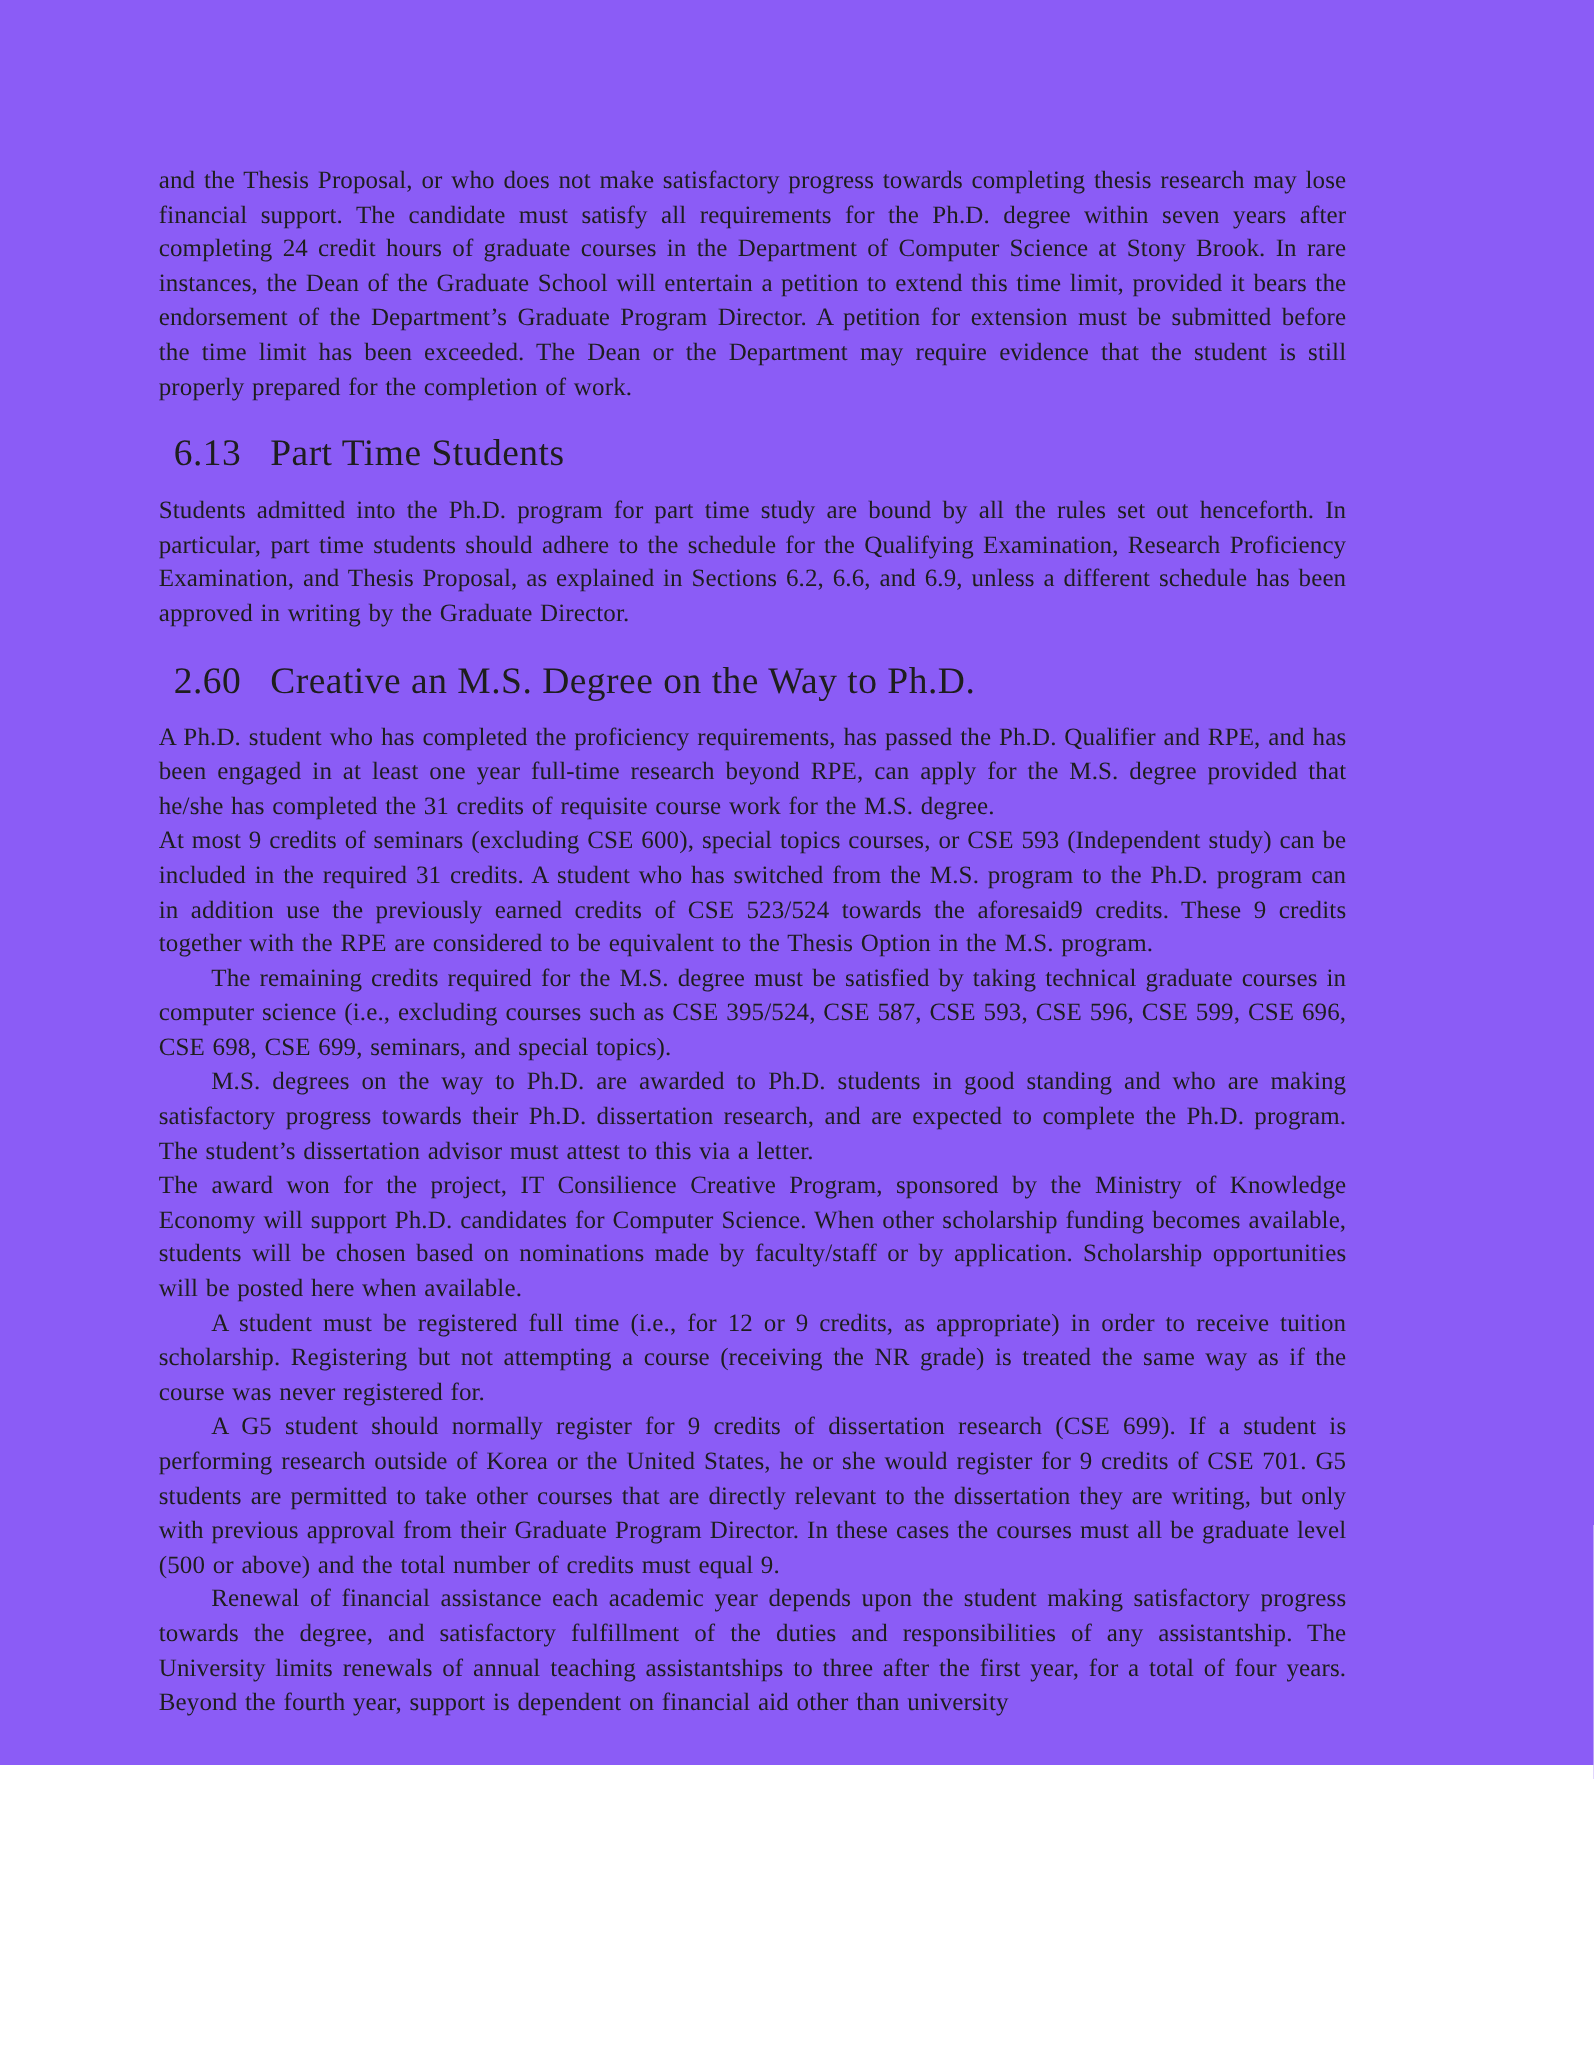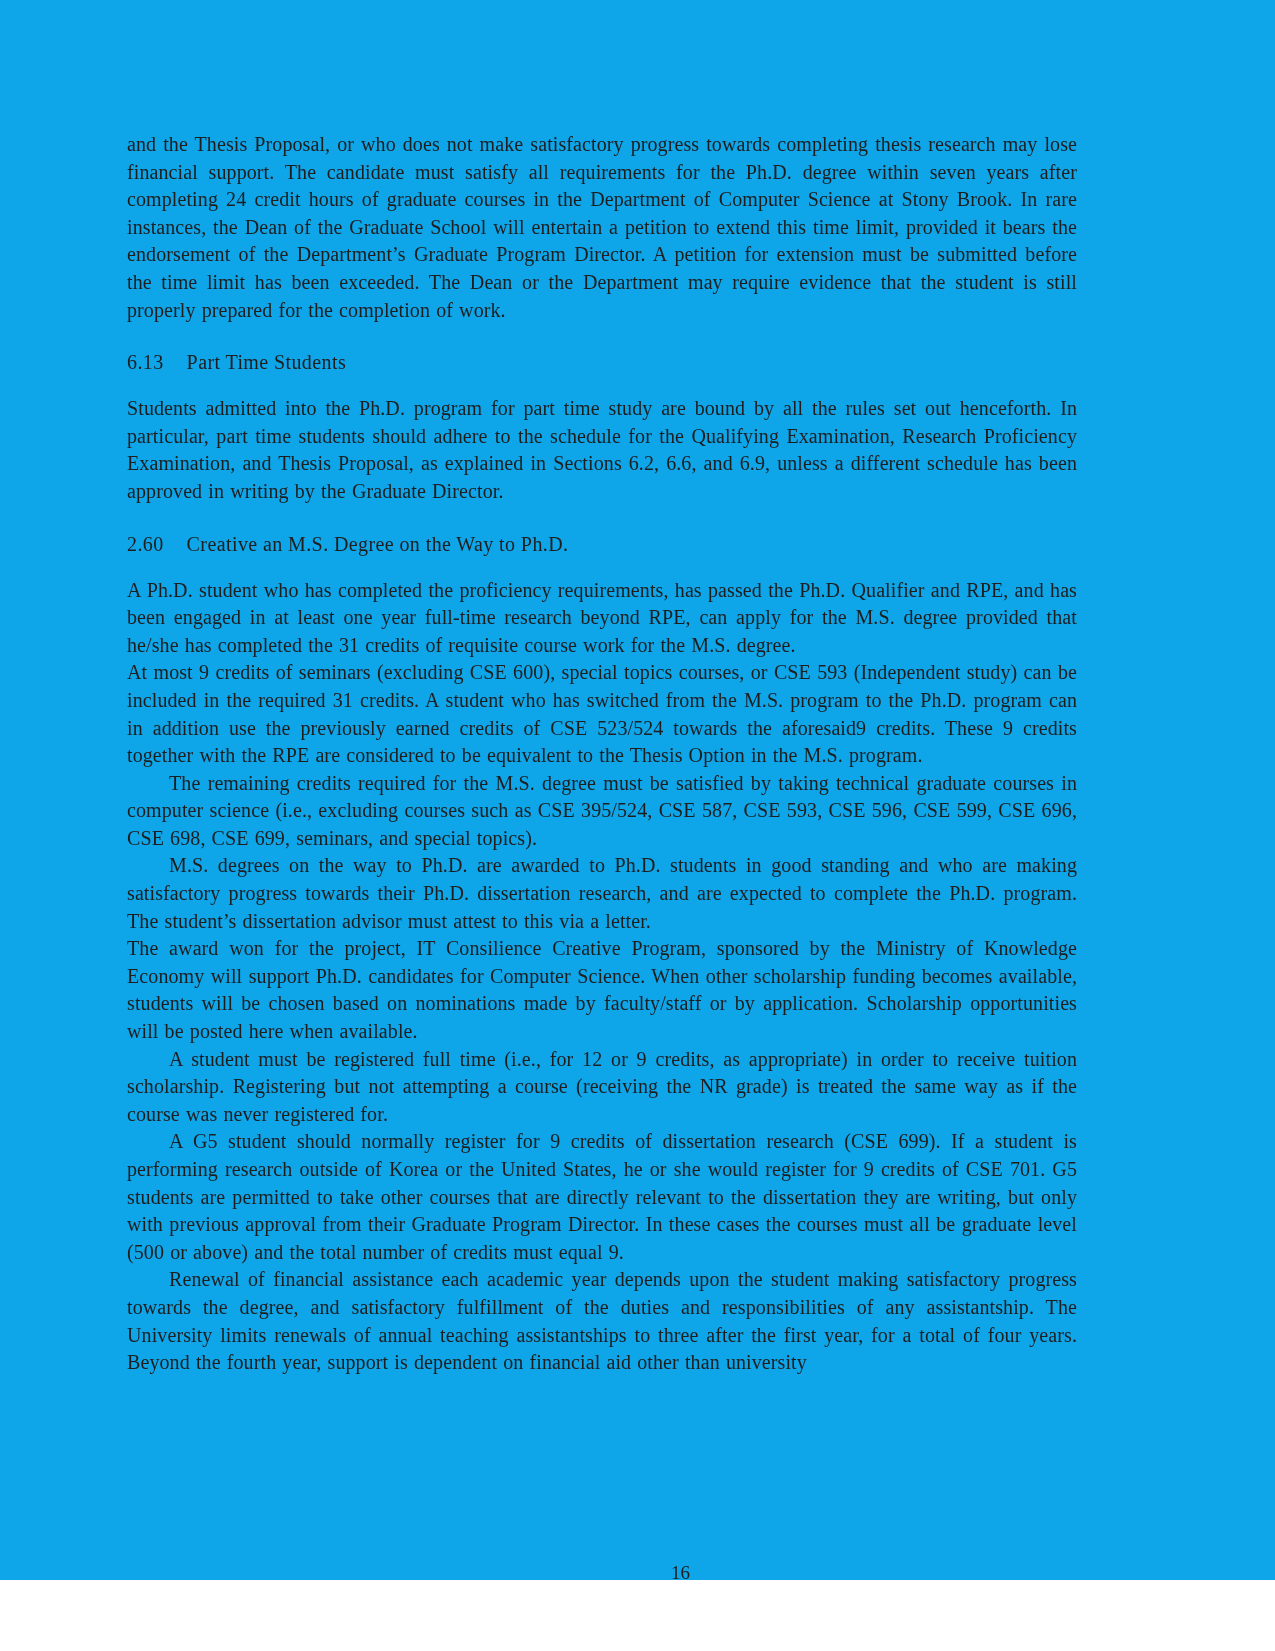--- a/index.html
+++ b/index.html
@@ -3,22 +3,22 @@
 <meta charset="utf-8">
 <style>
   html, body {
     margin: 0;
     padding: 0;
     background: #ffffff;
   }
   .page {
     position: relative;
     width: 1275px;
-    height: 1580px;
-    background: #0ea5e9;
+    height: 1412px;
+    background: #8b5cf6;
     overflow: hidden;
     color: #1e1e1e;
     font-family: "Liberation Serif", "DejaVu Serif", serif;
   }
   .content {
     position: absolute;
     left: 127px;
     top: 131px;
     width: 950px;
   }
@@ -27,22 +27,22 @@
     font-size: 20px;
     line-height: 27.6px;
     text-align: justify;
     letter-spacing: 0.1px;
     word-spacing: 1px;
   }
   p.para.indent {
     text-indent: 42px;
   }
   h3.subsection {
-    margin: 24px 0 18px 0;
-    font-size: 20px;
+    margin: 24px 0 18px 12px;
+    font-size: 30px;
     line-height: 29px;
     font-weight: 400;
     letter-spacing: 0.4px;
   }
   h3.subsection .hnum { margin-right: 23px; }
   h2.section {
     margin: 40px 0 28px 0;
     font-size: 28px;
     line-height: 36px;
     font-weight: 400;

